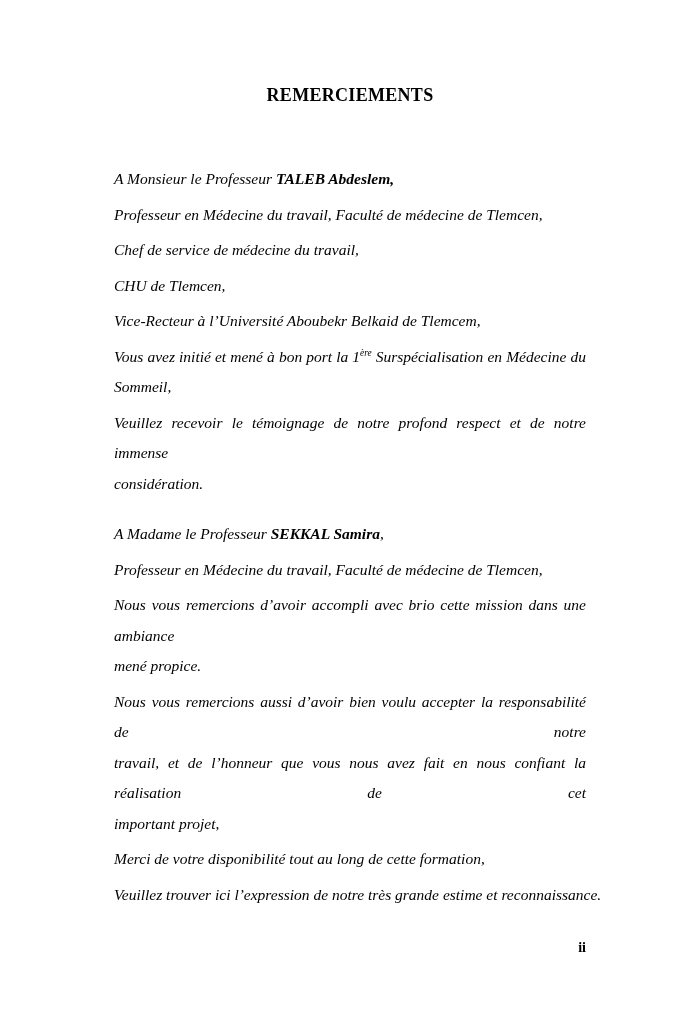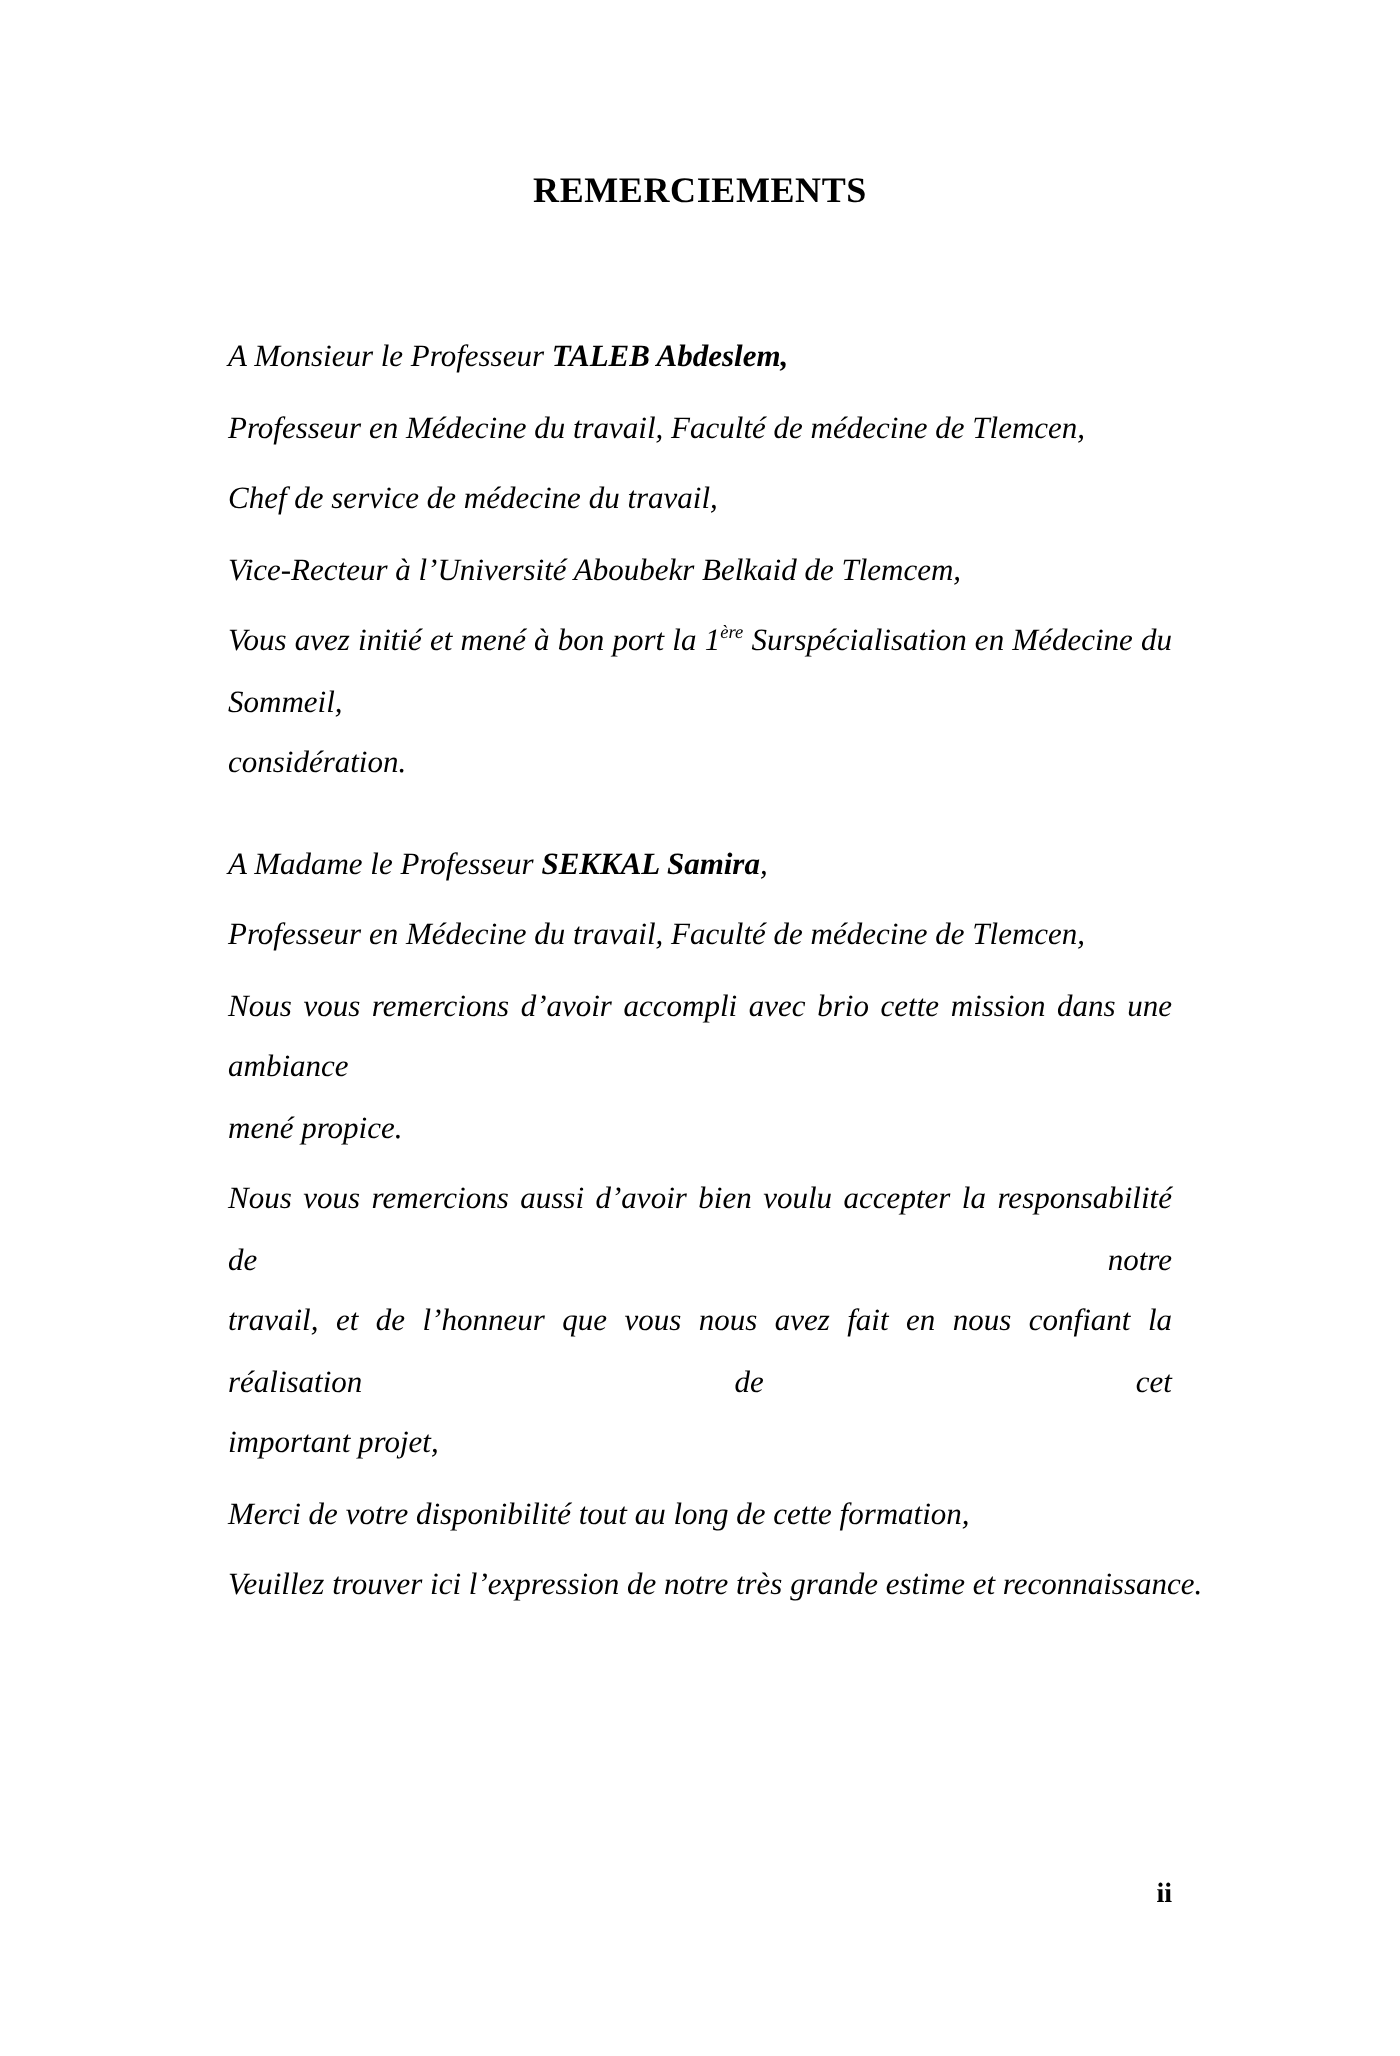--- a/index.html
+++ b/index.html
@@ -56,22 +56,24 @@
 </head>
 <body>
 
 <div class="page">
   <h1 class="title">REMERCIEMENTS</h1>
   <div class="content">
     <div class="section">
         <div class="line pstart"><span class="seg">A Monsieur le Professeur </span><span class="seg b">TALEB Abdeslem,</span></div>
         <div class="line pstart"><span class="seg">Professeur en Médecine du travail, Faculté de médecine de Tlemcen,</span></div>
         <div class="line pstart"><span class="seg">Chef de service de médecine du travail,</span></div>
+        <div class="line pstart"><span class="seg">CHU de Tlemcen,</span></div>
         <div class="line pstart"><span class="seg">Vice-Recteur à l’Université Aboubekr Belkaid de Tlemcem,</span></div>
         <div class="line pstart stretch"><span class="seg">Vous avez initié et mené à bon port la 1</span><span class="seg sup">ère</span><span class="seg"> Surspécialisation en Médecine du Sommeil,</span></div>
+        <div class="line pstart stretch"><span class="seg">Veuillez recevoir le témoignage de notre profond respect et de notre immense</span></div>
         <div class="line"><span class="seg">considération.</span></div>
       </div>
     <div class="section">
         <div class="line pstart"><span class="seg">A Madame le Professeur </span><span class="seg b">SEKKAL Samira</span><span class="seg">,</span></div>
         <div class="line pstart"><span class="seg">Professeur en Médecine du travail, Faculté de médecine de Tlemcen,</span></div>
         <div class="line pstart stretch"><span class="seg">Nous vous remercions d’avoir accompli avec brio cette mission dans une ambiance</span></div>
         <div class="line"><span class="seg">mené propice.</span></div>
         <div class="line pstart stretch"><span class="seg">Nous vous remercions aussi d’avoir bien voulu accepter la responsabilité de notre</span></div>
         <div class="line stretch"><span class="seg">travail, et de l’honneur que vous nous avez fait en nous confiant la réalisation de cet</span></div>
         <div class="line"><span class="seg">important projet,</span></div>

